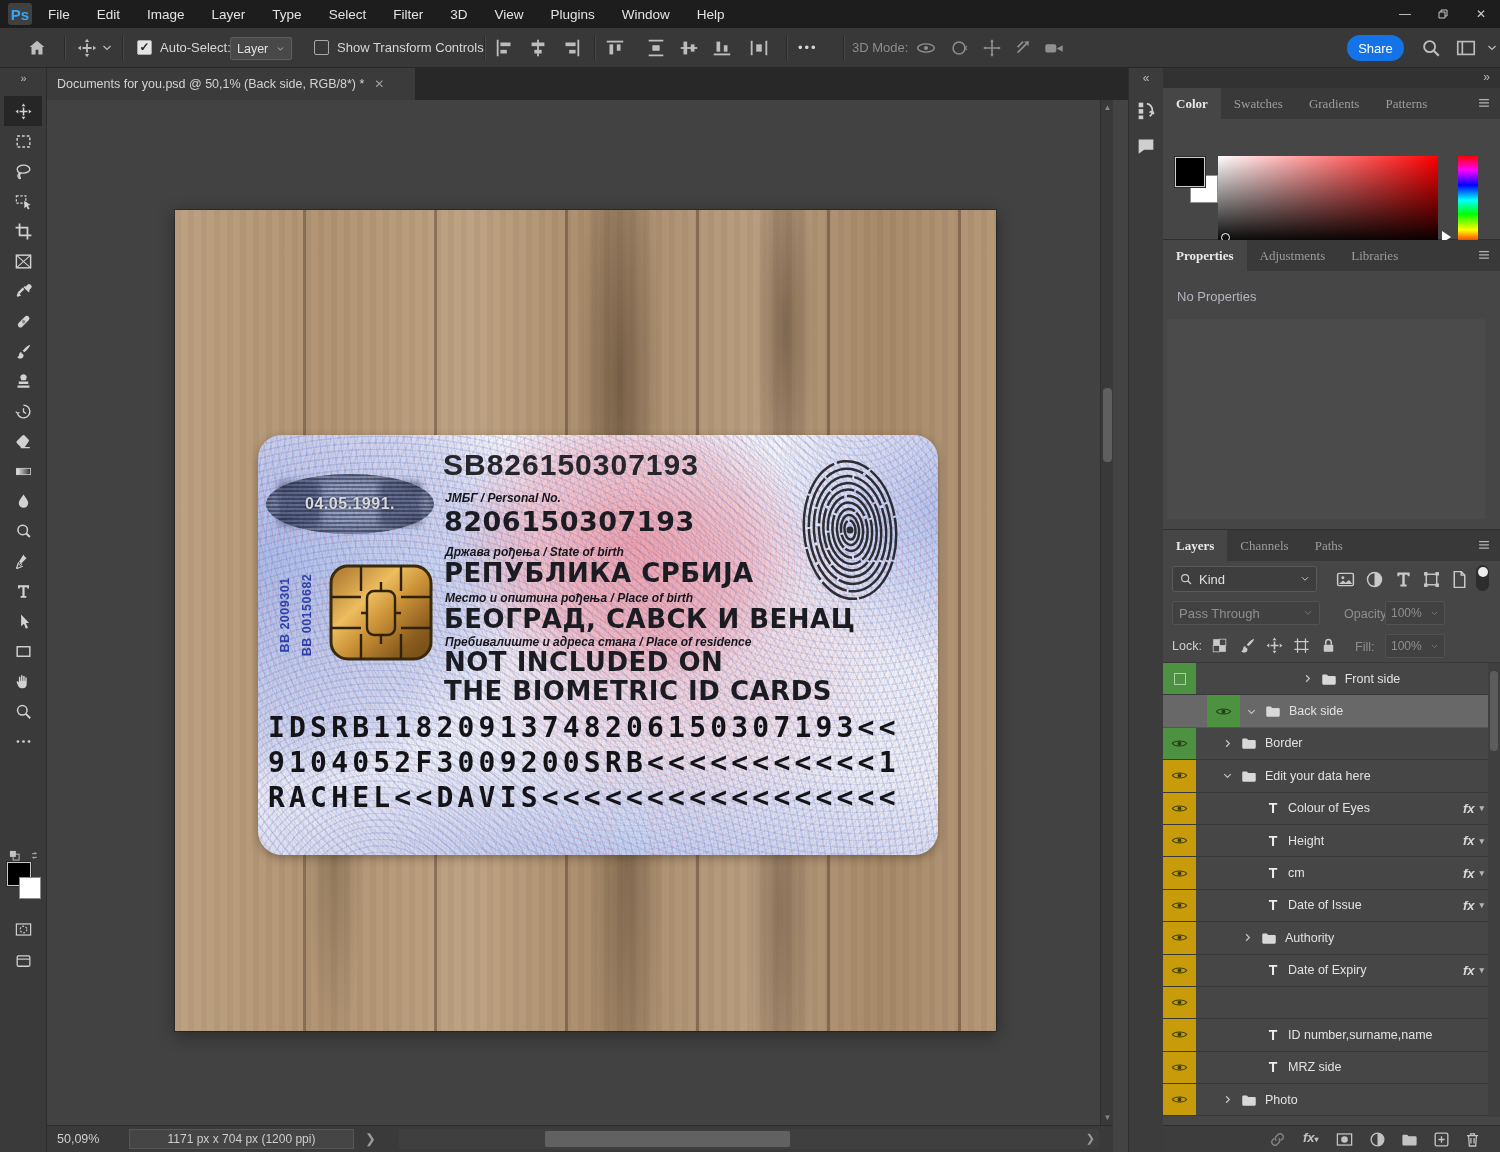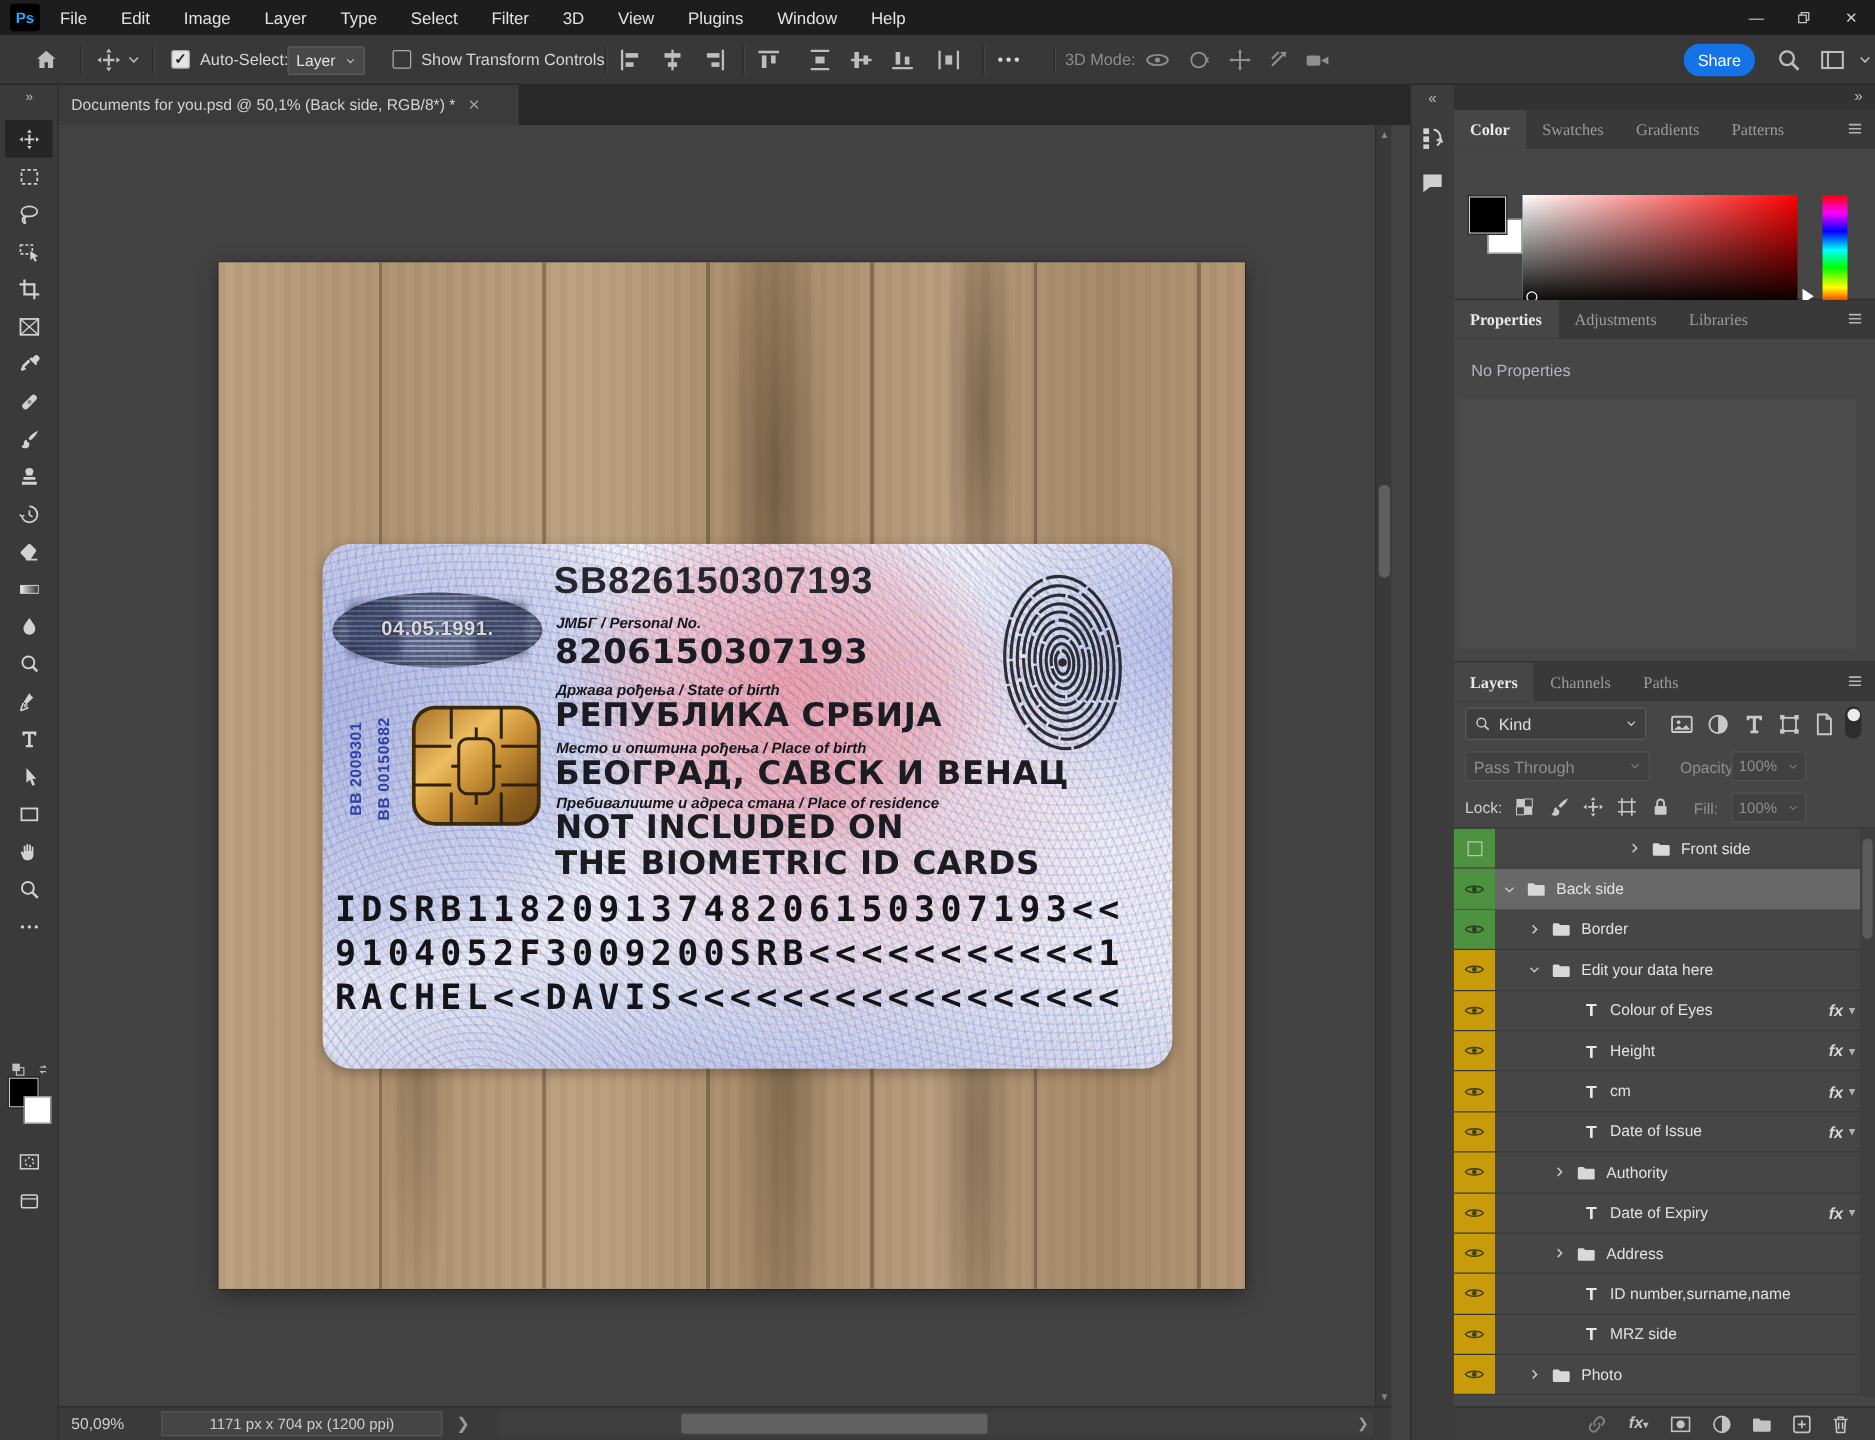--- a/index.html
+++ b/index.html
@@ -4,22 +4,22 @@
 <style>
   html,body{margin:0;padding:0;background:#161616;}
   *{box-sizing:border-box;}
   #app{position:relative;width:1500px;height:1152px;overflow:hidden;background:#434343;
        font-family:"Liberation Sans",sans-serif;-webkit-font-smoothing:antialiased;}
   [data-icon] svg{width:100%;height:100%;display:block;}
   .ic{display:inline-block;color:#c9c9c9;}
 
   
   #menubar{position:absolute;left:0;top:0;width:1500px;height:28px;background:#1d1d1d;display:flex;align-items:center;}
-  #ps-logo{width:24px;height:22px;margin-left:8px;border-radius:3px;background:#000000;color:#31a8ff;
-           font-size:12px;font-weight:bold;display:flex;align-items:center;justify-content:center;}
+  #ps-logo{width:24px;height:22px;margin-left:8px;border-radius:3px;background:#404040;color:#31a8ff;
+           font-size:15px;font-weight:bold;display:flex;align-items:center;justify-content:center;}
   #menu-items{display:flex;margin-left:16px;gap:27px;}
   .menu-item{color:#e3e3e3;font-size:13.5px;cursor:default;}
   #win-controls{position:absolute;right:0;top:0;height:28px;display:flex;}
   .winbtn{width:38px;height:28px;display:flex;align-items:center;justify-content:center;color:#cfcfcf;font-size:12px;}
 
   
   #optionsbar{position:absolute;left:0;top:28px;width:1500px;height:40px;background:#383838;border-bottom:1px solid #262626;}
   #optionsbar .sep{position:absolute;top:8px;width:1px;height:24px;background:#2a2a2a;box-shadow:1px 0 0 #474747;}
   .optlabel{position:absolute;font-size:13px;color:#d6d6d6;top:12px;}
   .optlabel.dim{color:#8d8d8d;}
@@ -159,21 +159,21 @@
     border-radius:2px;display:flex;align-items:center;justify-content:space-between;padding:0 6px;color:#8f8f8f;font-size:13px;}
   .dimlabel{position:absolute;color:#8f8f8f;font-size:12.5px;top:10px;}
   .valbox{position:absolute;top:4px;width:60px;height:24px;background:#414141;border:1px solid #525252;border-radius:2px;
     display:flex;align-items:center;justify-content:space-between;padding:0 5px;color:#8f8f8f;font-size:12px;}
   #layers-lock{position:relative;height:33px;border-bottom:1px solid #383838;}
   #lock-label{position:absolute;left:9px;top:9px;color:#cfcfcf;font-size:12.5px;}
   .lock-icon{position:absolute;top:6px;width:19px;height:19px;color:#c9c9c9;}
 
   #layer-list{position:relative;height:454px;overflow:hidden;}
   .lrow{display:flex;height:32.4px;align-items:stretch;border-bottom:1px solid rgba(0,0,0,.18);}
-  .lrow.sel{background:#686868;}
+  .lrow.sel{background:#686868;padding-left:44px;}
   .lstrip{width:33px;display:flex;align-items:center;justify-content:center;flex:none;}
   .lab-g{background:#4d9240;} .lab-y{background:#c79b0a;}
   .leye{width:17px;height:17px;color:rgba(25,40,12,.78);}
   .lvis-off{width:12px;height:12px;border:1px solid rgba(255,255,255,.55);}
   .lbody{flex:1;display:flex;align-items:center;gap:7px;min-width:0;}
   .lchev{width:11px;height:11px;color:#c6c6c6;flex:none;}
   .lchev.open{transform:rotate(90deg);}
   .lfolder{width:18px;height:18px;color:#d8d8d8;flex:none;}
   .lT{color:#ececec;font-weight:bold;font-size:14px;width:16px;text-align:center;flex:none;}
   .lname{color:#e2e2e2;font-size:12.5px;white-space:nowrap;overflow:hidden;}
@@ -1043,33 +1043,20 @@
         </div>
         <div class="lrow">
           <div class="lstrip lab-y">
             <span class="leye" data-icon="eye">
               <svg viewBox="0 0 24 24" aria-hidden="true">
                 <path d="M2 12c3.3-4.7 16.7-4.7 20 0-3.3 4.7-16.7 4.7-20 0z" fill="none" stroke="currentColor" stroke-width="1.7"></path>
                 <circle cx="12" cy="12" r="2.7" fill="currentColor"></circle>
               </svg>
             </span>
           </div>
-          <div class="lbody" style="padding-left: 46px;">
-            <span class="lchev" data-icon="chev">
-              <svg viewBox="0 0 24 24" aria-hidden="true">
-                <path d="M9 5l7 7-7 7" fill="none" stroke="currentColor" stroke-width="2.6"></path>
-              </svg>
-            </span>
-            <span class="lfolder" data-icon="folder">
-              <svg viewBox="0 0 24 24" aria-hidden="true">
-                <path d="M3 7.5A1.5 1.5 0 0 1 4.5 6H9l2 2h8.5A1.5 1.5 0 0 1 21 9.5V18a1.5 1.5 0 0 1-1.5 1.5h-15A1.5 1.5 0 0 1 3 18z" fill="currentColor"></path>
-              </svg>
-            </span>
-            <span class="lname">Address</span>
-          </div>
         </div>
         <div class="lrow">
           <div class="lstrip lab-y">
             <span class="leye" data-icon="eye">
               <svg viewBox="0 0 24 24" aria-hidden="true">
                 <path d="M2 12c3.3-4.7 16.7-4.7 20 0-3.3 4.7-16.7 4.7-20 0z" fill="none" stroke="currentColor" stroke-width="1.7"></path>
                 <circle cx="12" cy="12" r="2.7" fill="currentColor"></circle>
               </svg>
             </span>
           </div>

